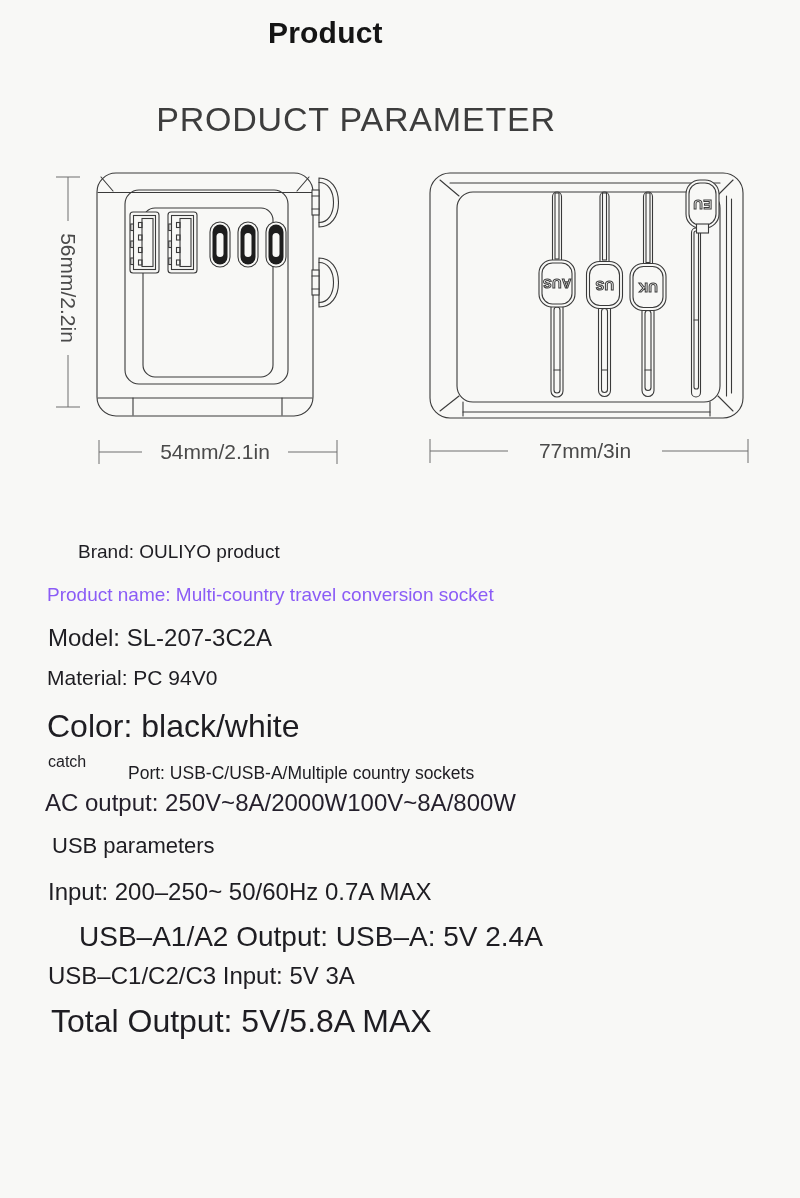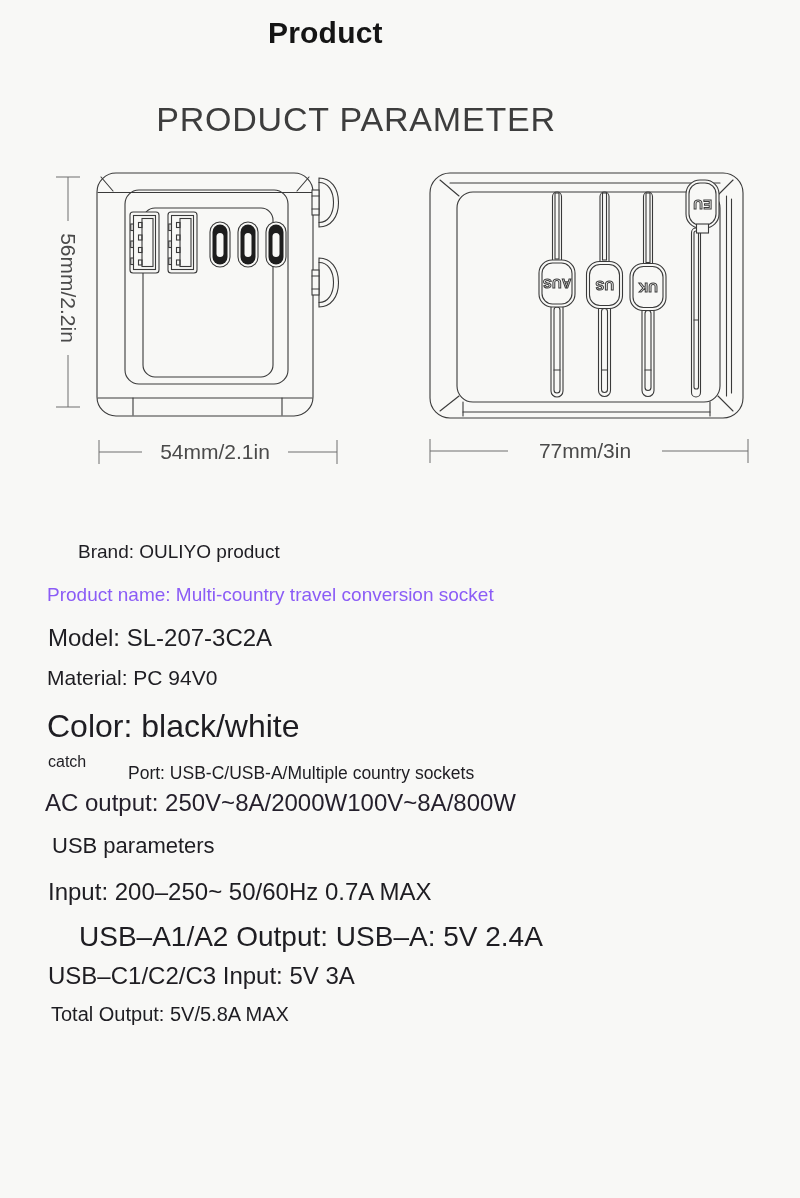--- a/index.html
+++ b/index.html
@@ -33,21 +33,21 @@
   .s-material{left:47px;top:666px;font-size:21px;}
   .s-color{left:47px;top:708px;font-size:32px;}
   .s-catchline{left:0;top:751px;}
   .s-catch{position:absolute;left:48px;top:2px;font-size:16px;}
   .s-port{position:absolute;left:128px;top:12px;font-size:17.5px;}
   .s-ac{left:45px;top:789px;font-size:24px;color:#241f2b;}
   .s-usbhdr{left:52px;top:833px;font-size:22px;}
   .s-input{left:48px;top:878px;font-size:24px;}
   .s-usba{left:57px;top:921px;font-size:28px;margin-left:22px;}
   .s-usbc{left:48px;top:962px;font-size:24px;}
-  .s-total{left:51px;top:1003px;font-size:20px;}
+  .s-total{left:51px;top:1003px;font-size:32px;}
 </style>
 </head>
 <body>
 
 <div>
 
   <div class="title">
     <div>Product</div>
   </div>
   <div class="subtitle">PRODUCT PARAMETER</div>

